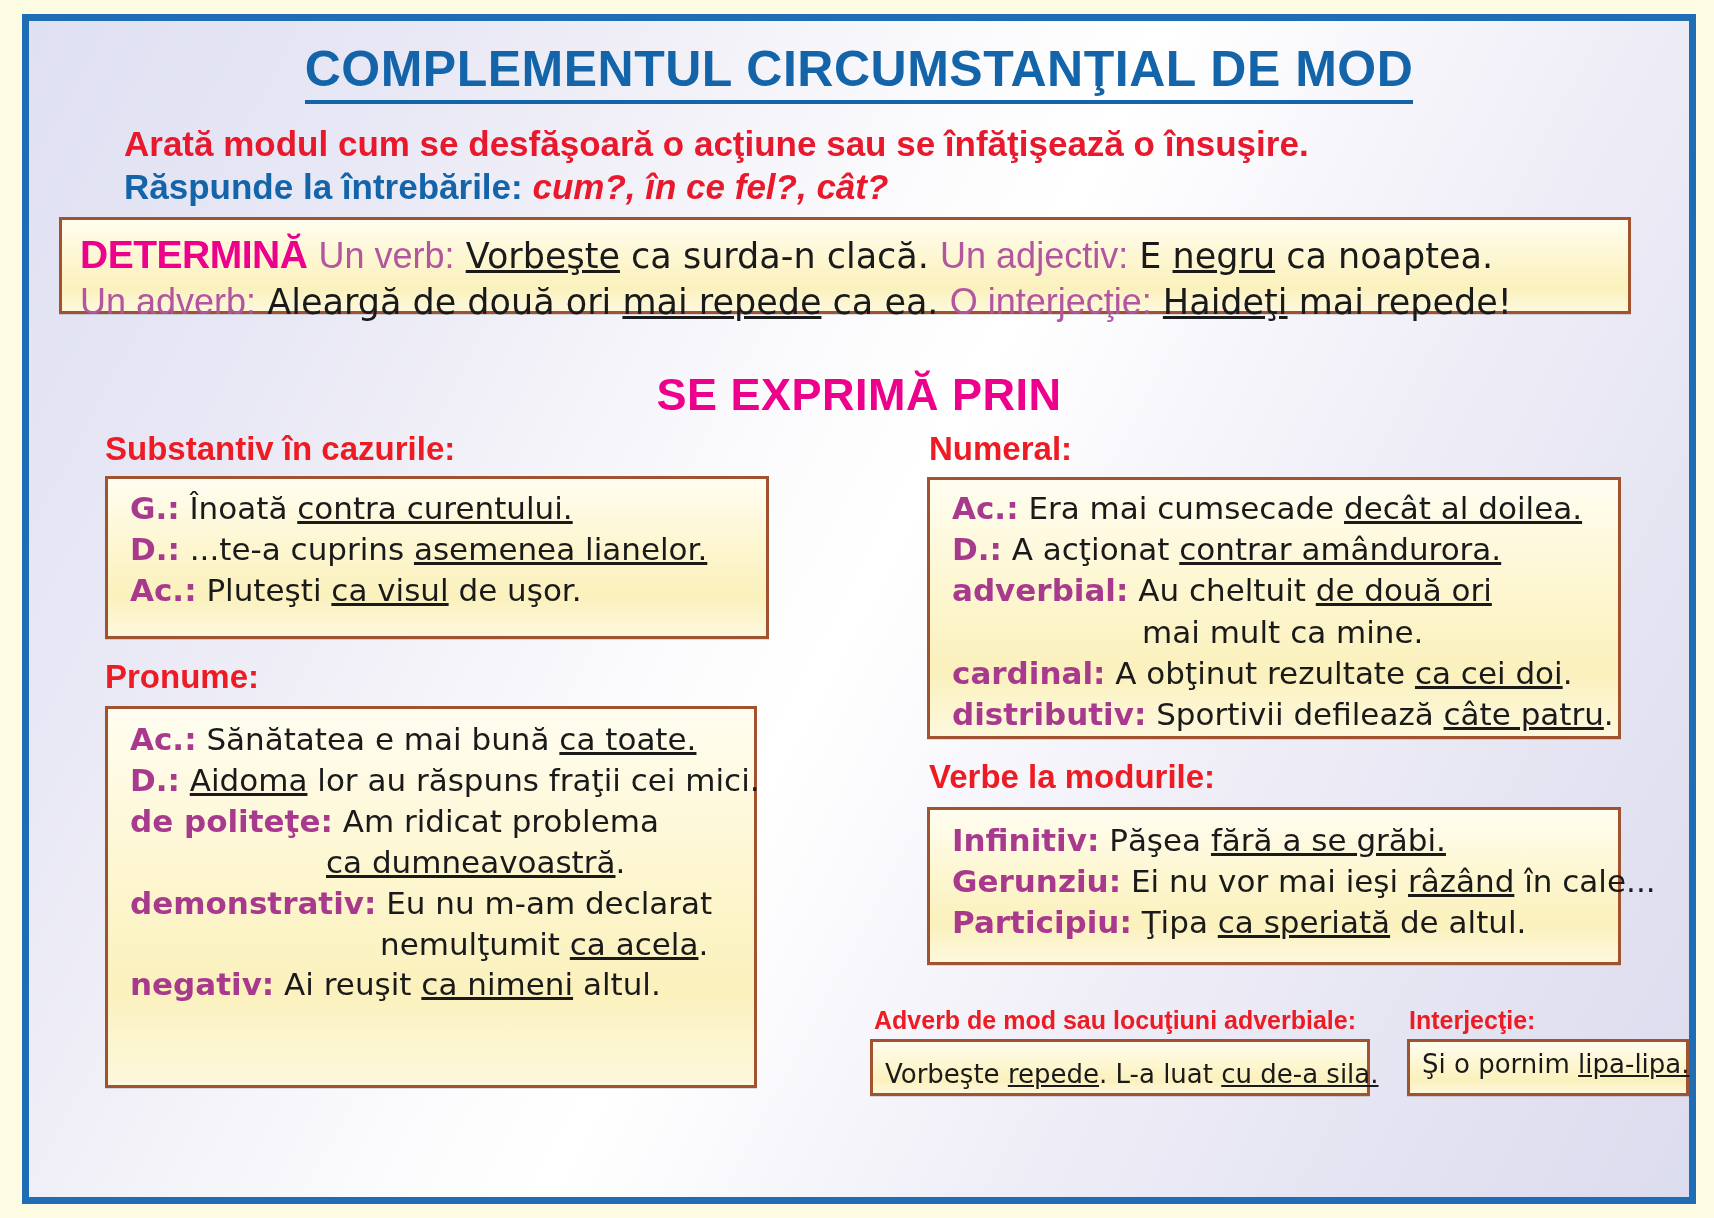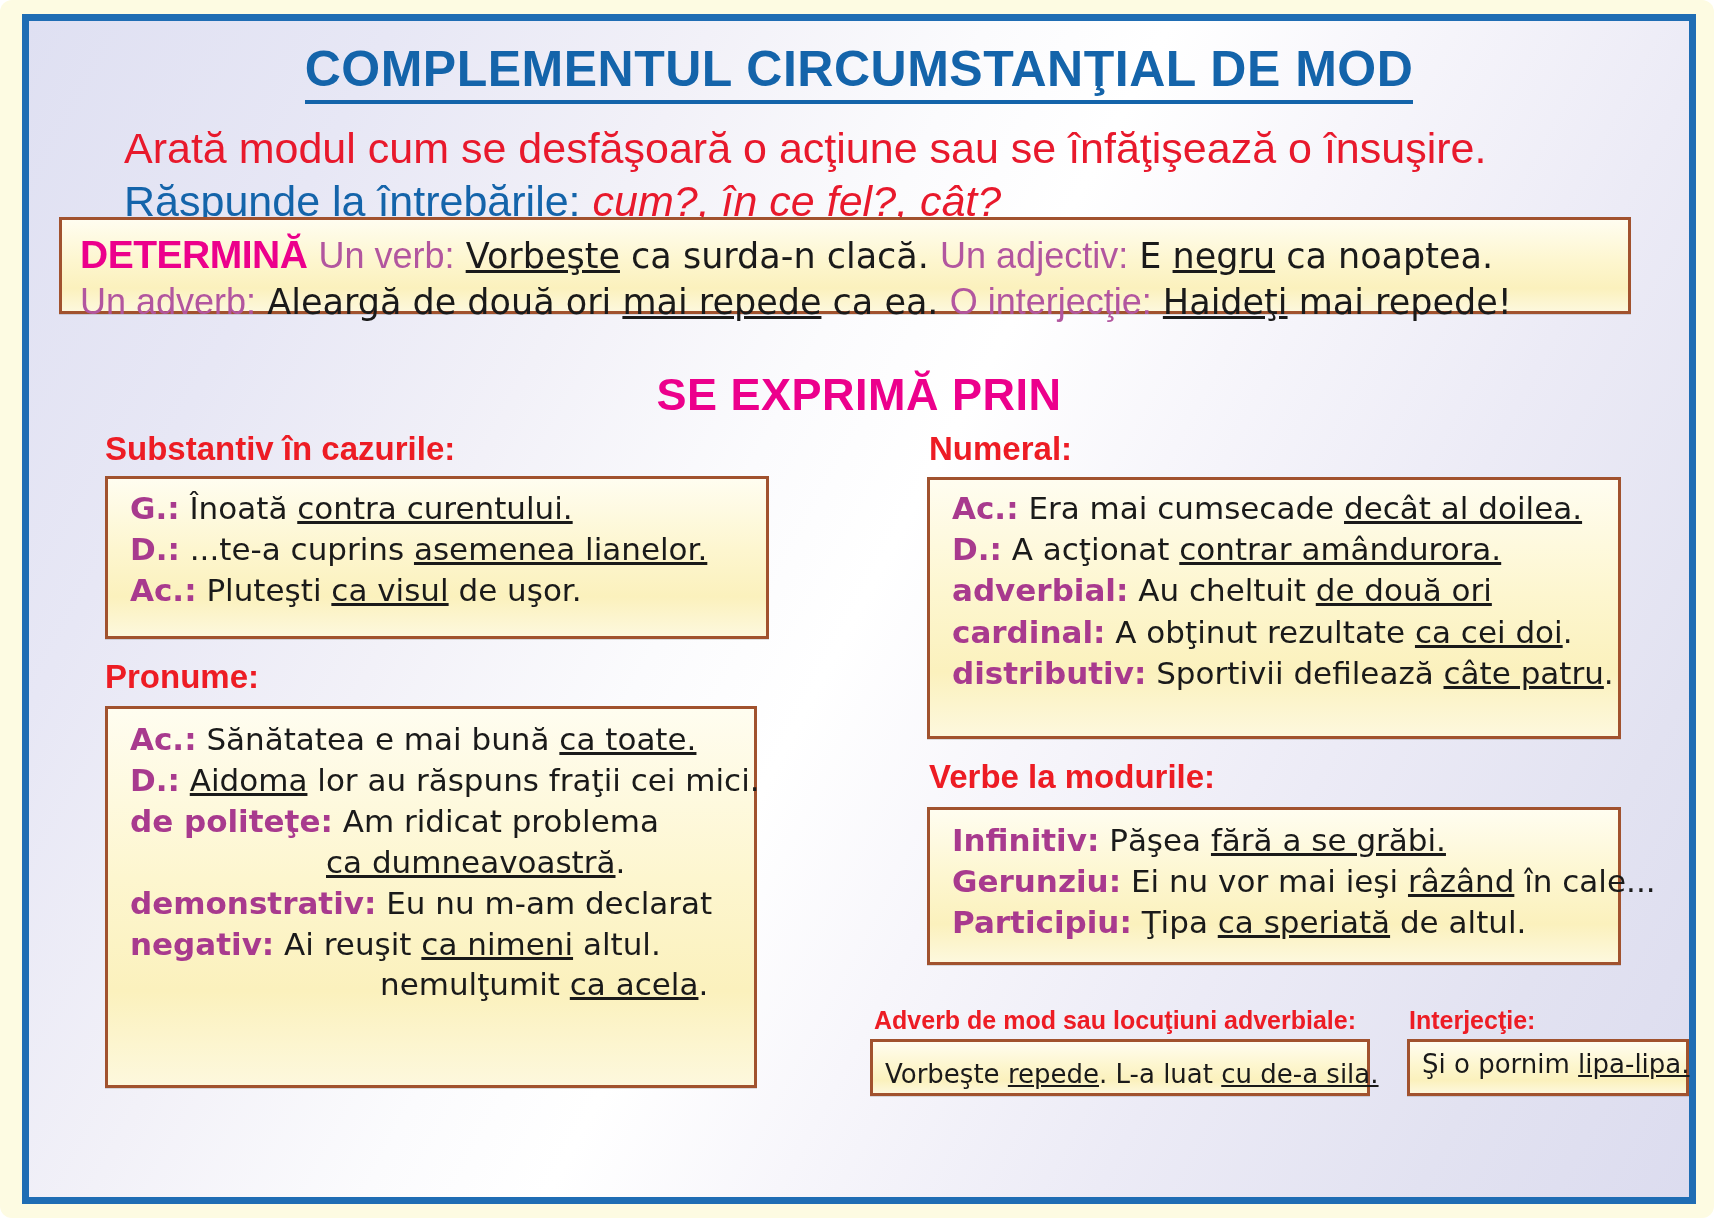--- a/index.html
+++ b/index.html
@@ -8,21 +8,20 @@
     background: #ffffff;
   }
   #poster {
     position: relative;
     width: 1714px;
     height: 1218px;
     box-sizing: border-box;
     background: #fdfbe2;
     font-family: "DejaVu Sans", sans-serif;
     overflow: hidden;
-    border-radius: 12px;
   }
   
   #frame {
     position: absolute;
     left: 22px;
     top: 14px;
     right: 18px;
     bottom: 14px;
     border: 7px solid #1f6db4;
     box-sizing: border-box;
@@ -58,22 +57,22 @@
   .title span {
     border-bottom: 4px solid #1464aa;
     padding-bottom: 4px;
     display: inline-block;
   }
 
   
   .subtitle-block {
     padding: 18px 0 0 95px;
     font-family: "Liberation Sans", sans-serif;
-    font-weight: normal;
-    font-size: 43px;
+    font-weight: bold;
+    font-size: 35px;
     line-height: 1.25;
   }
   .sub-red { color: #e8192c; }
   .sub-blue { color: #1464aa; }
   .sub-red-i { color: #e8192c; font-style: italic; }
 
   
   .box {
     border: 3px solid #a1522e;
     background: linear-gradient(180deg, #fffdf0 0%, #fdf6cf 45%, #fbf1bd 75%, #fdf8dd 100%);
@@ -244,29 +243,30 @@
         <div class="row hand"><span class="lbl-purple">Ac.:</span><span> Pluteşti </span><span class="u">ca visul</span><span> de uşor.</span></div>
       </div>
 
       <div id="hdr-pronume" class="sec-hdr hdr-red">Pronume:</div>
       <div id="box-pronume" class="box">
         <div class="row hand"><span class="lbl-purple">Ac.:</span><span> Sănătatea e mai bună </span><span class="u">ca toate.</span><span></span></div>
         <div class="row hand"><span class="lbl-purple">D.:</span><span> </span><span class="u">Aidoma</span><span> lor au răspuns fraţii cei mici.</span></div>
         <div class="row hand"><span class="lbl-purple">de politeţe:</span><span> Am ridicat problema</span></div>
         <div class="row hand row-indent"><span class="u">ca dumneavoastră</span><span>.</span></div>
         <div class="row hand"><span class="lbl-purple">demonstrativ:</span><span> Eu nu m-am declarat</span></div>
+        <div class="row hand row-indent2"><span>nemulţumit </span><span class="u">ca acela</span><span>.</span></div>
         <div class="row hand"><span class="lbl-purple">negativ:</span><span> Ai reuşit </span><span class="u">ca nimeni</span><span> altul.</span></div>
-        <div class="row hand row-indent2"><span>nemulţumit </span><span class="u">ca acela</span><span>.</span></div>
       </div>
 
       <div id="hdr-numeral" class="sec-hdr hdr-red">Numeral:</div>
       <div id="box-numeral" class="box">
         <div class="row-r hand"><span class="lbl-purple">Ac.:</span><span> Era mai cumsecade </span><span class="u">decât al doilea.</span><span></span></div>
         <div class="row-r hand"><span class="lbl-purple">D.:</span><span> A acţionat </span><span class="u">contrar amândurora.</span><span></span></div>
         <div class="row-r hand"><span class="lbl-purple">adverbial:</span><span> Au cheltuit </span><span class="u">de două ori</span><span></span></div>
+        <div class="row-r hand row-r-indent"><span>mai mult ca mine.</span></div>
         <div class="row-r hand"><span class="lbl-purple">cardinal:</span><span> A obţinut rezultate </span><span class="u">ca cei doi</span><span>.</span></div>
         <div class="row-r hand"><span class="lbl-purple">distributiv:</span><span> Sportivii defilează </span><span class="u">câte patru</span><span>.</span></div>
       </div>
 
       <div id="hdr-verbe" class="sec-hdr hdr-red">Verbe la modurile:</div>
       <div id="box-verbe" class="box">
         <div class="row-r hand"><span class="lbl-purple">Infinitiv:</span><span> Păşea </span><span class="u">fără a se grăbi.</span><span></span></div>
         <div class="row-r hand"><span class="lbl-purple">Gerunziu:</span><span> Ei nu vor mai ieşi </span><span class="u">râzând</span><span> în cale...</span></div>
         <div class="row-r hand"><span class="lbl-purple">Participiu:</span><span> Ţipa </span><span class="u">ca speriată</span><span> de altul.</span></div>
       </div>

